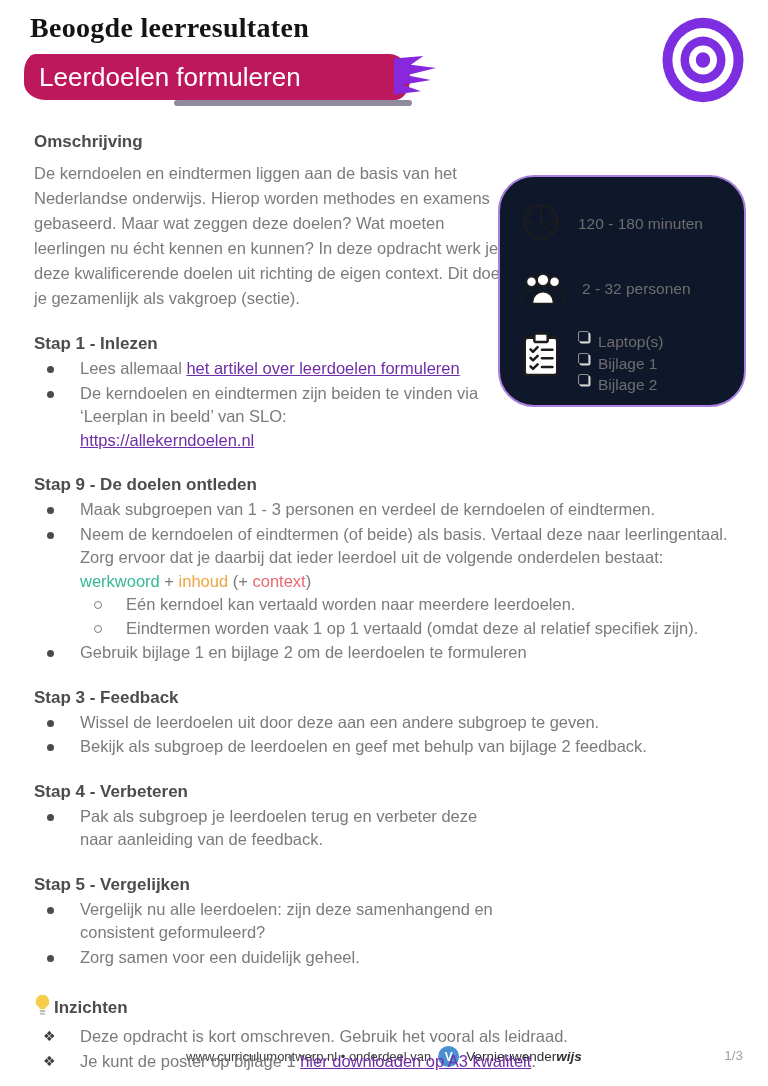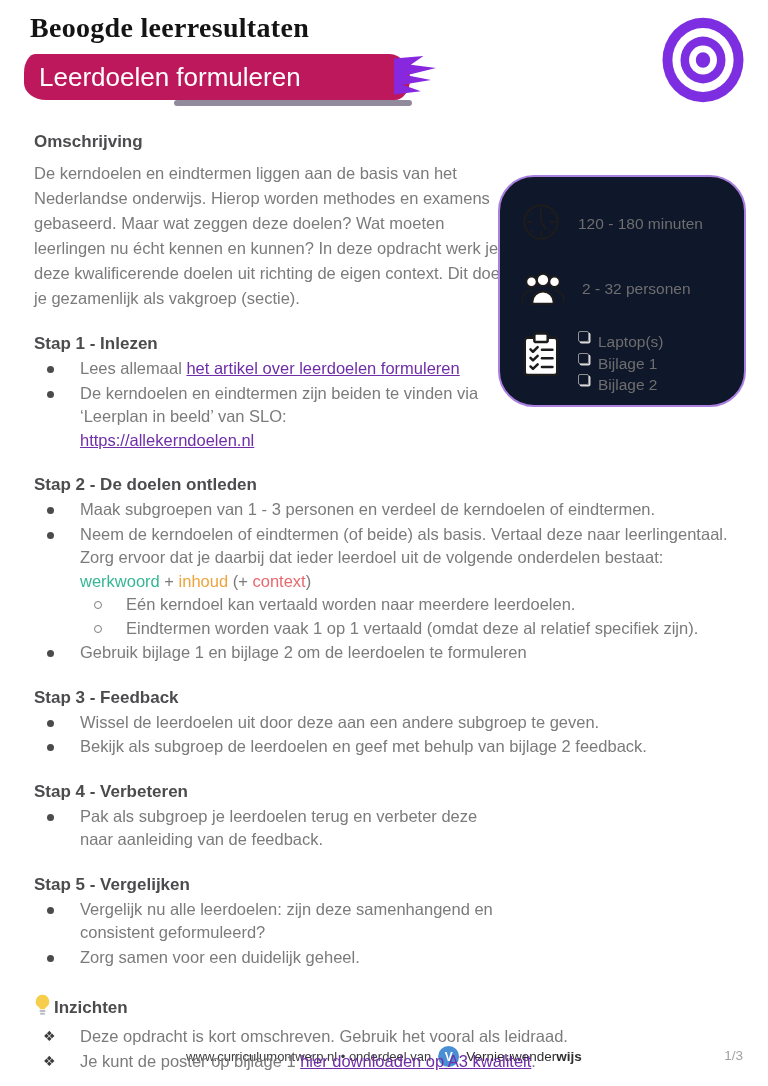--- a/index.html
+++ b/index.html
@@ -85,21 +85,21 @@
     position:absolute; left:50%; top:0; transform:translateX(-50%);
     display:flex; align-items:center; gap:7px; white-space:nowrap;
     font-size:13px; color:#3b3b3b;
   }
   .logo-circle {
     width:21px; height:21px; border-radius:50%; background:#4A8FD3;
     color:#fff; display:flex; align-items:center; justify-content:center;
     font-size:12px; font-weight:700;
   }
   .brand { font-size:13.5px; color:#2e2e2e; }
-  .brand b { font-weight:700; }
+  .brand b { font-weight:700;font-style:italic; }
   .pagenum { position:absolute; right:25px; top:2px; font-size:13.5px; color:#a2a2a2; }
 </style>
 </head>
 <body>
 
 <div class="page">
 
   <div class="header">
     <h1 class="doc-title">Beoogde leerresultaten</h1>
     <div class="target-wrap">
@@ -196,21 +196,21 @@
         </li>
         <li>
           <span class="dot"></span>
           <span>De kerndoelen en eindtermen zijn beiden te vinden via ‘Leerplan in beeld’ van SLO:</span>
           <a class="link block" href="#">https://allekerndoelen.nl</a>
         </li>
       </ul>
     </section>
 
     <section class="step">
-      <h2 class="sec-heading">Stap 2 - De doelen ontleden</h2>
+      <h2 class="sec-heading">Stap 9 - De doelen ontleden</h2>
       <ul class="bullets">
         <li>
           <span class="dot"></span>
           <span>Maak subgroepen van 1 - 3 personen en verdeel de kerndoelen of eindtermen.</span>
         </li>
         <li>
           <span class="dot"></span>
           <span>Neem de kerndoelen of eindtermen (of beide) als basis. Vertaal deze naar leerlingentaal. Zorg ervoor dat je daarbij dat ieder leerdoel uit de volgende onderdelen bestaat: </span><span class="c-teal">werkwoord</span><span> + </span><span class="c-orange">inhoud</span><span> (+ </span><span class="c-coral">context</span><span>)</span>
           <ul class="sub">
             <li>

